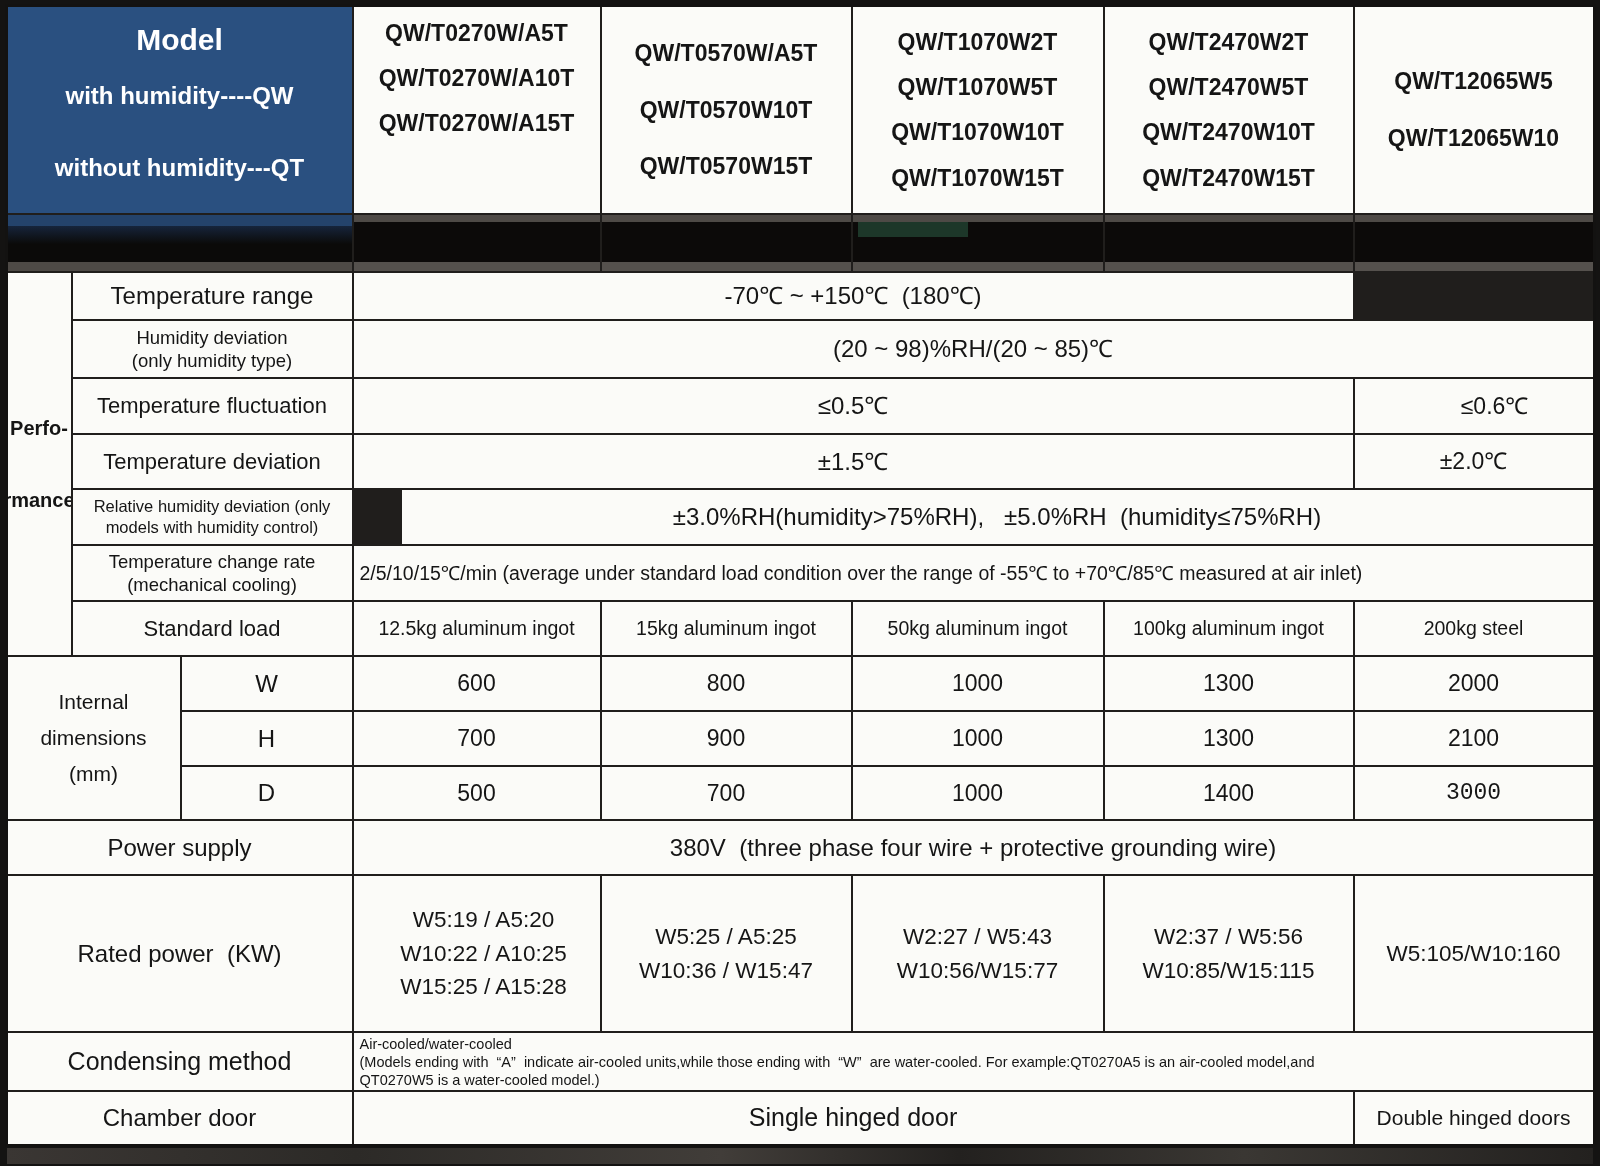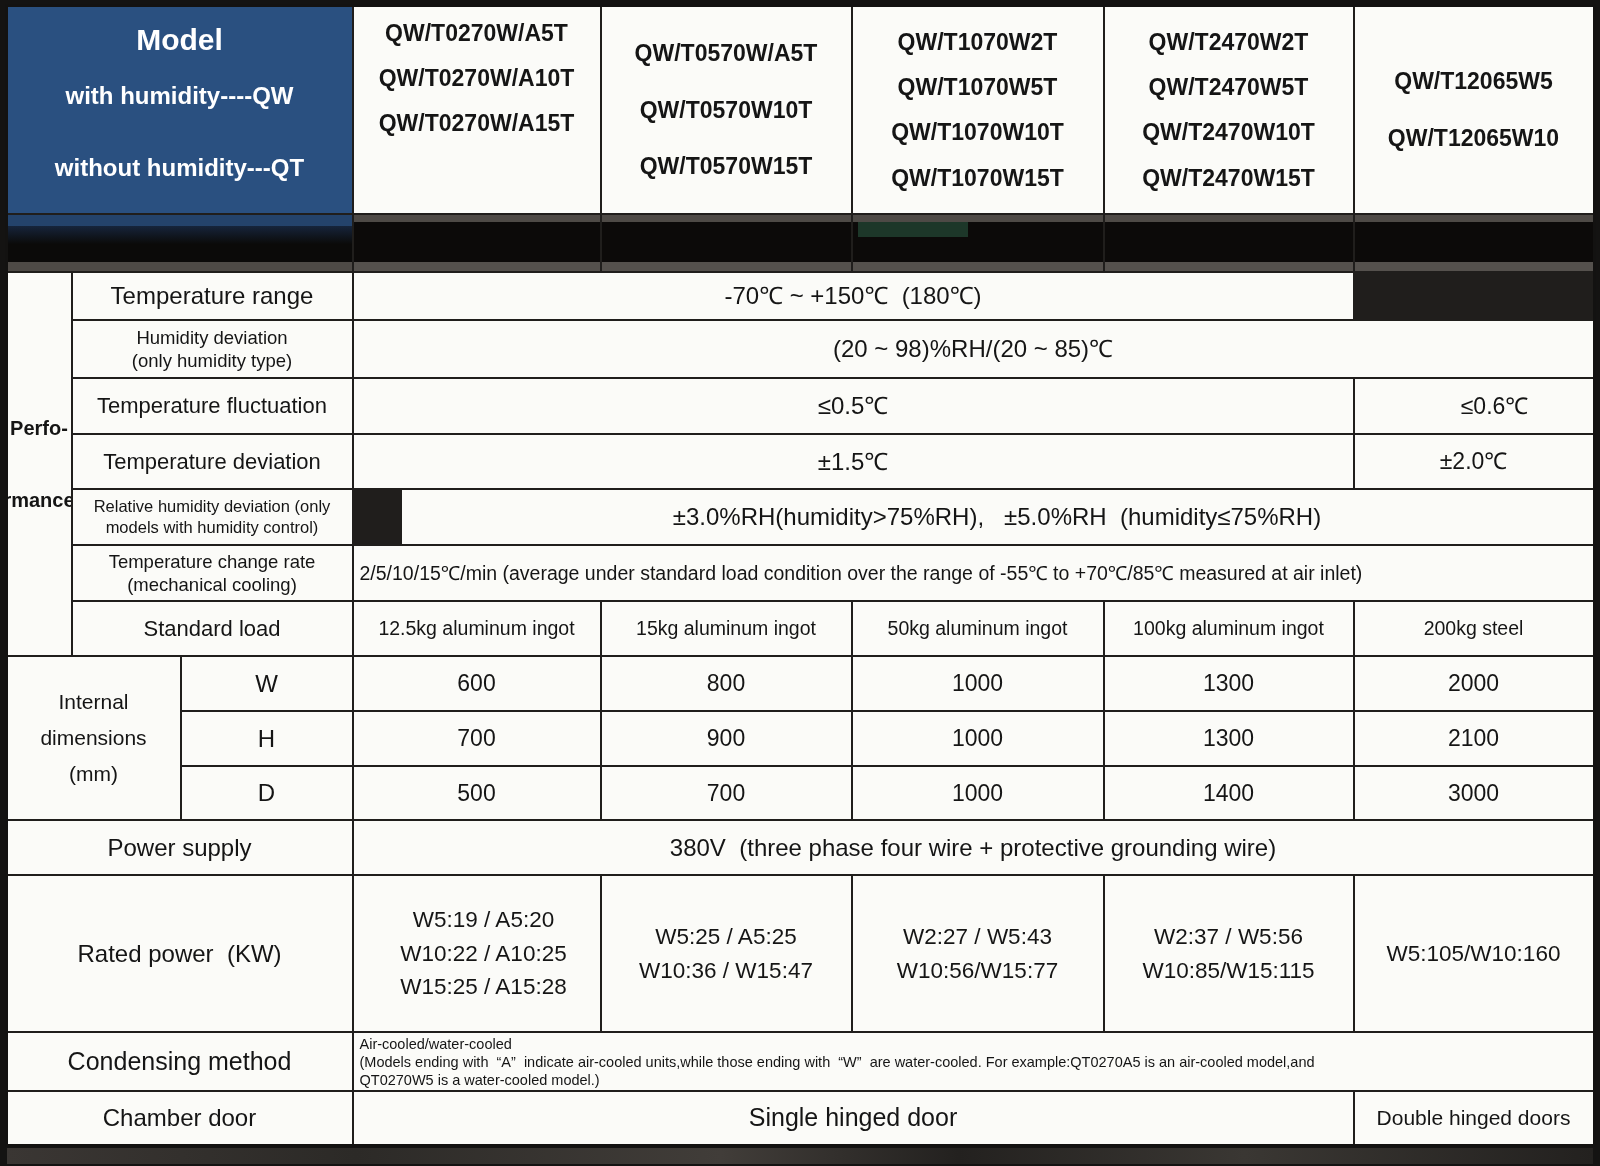--- a/index.html
+++ b/index.html
@@ -74,21 +74,21 @@
   .p6l{grid-area:9/2/10/4;}
   .p6v0{grid-area:9/4/10/5;} .p6v1{grid-area:9/5/10/6;} .p6v2{grid-area:9/6/10/7;}
   .p6v3{grid-area:9/7/10/8;} .p6v4{grid-area:9/8/10/9;}
 
   
   .dims-label{grid-area:10/1/13/3;font-size:21px;line-height:1.7;}
   .axis{font-size:24px;}
   .axW{grid-area:10/3/11/4;} .axH{grid-area:11/3/12/4;} .axD{grid-area:12/3/13/4;}
   .dW0{grid-area:10/4/11/5;} .dW1{grid-area:10/5/11/6;} .dW2{grid-area:10/6/11/7;} .dW3{grid-area:10/7/11/8;} .dW4{grid-area:10/8/11/9;}
   .dH0{grid-area:11/4/12/5;} .dH1{grid-area:11/5/12/6;} .dH2{grid-area:11/6/12/7;} .dH3{grid-area:11/7/12/8;} .dH4{grid-area:11/8/12/9;}
-  .dD0{grid-area:12/4/13/5;} .dD1{grid-area:12/5/13/6;} .dD2{grid-area:12/6/13/7;} .dD3{grid-area:12/7/13/8;} .dD4{grid-area:12/8/13/9;}
+  .dD0{grid-area:12/4/13/5;} .dD1{grid-area:12/5/13/6;} .dD2{grid-area:12/6/13/7;} .dD3{grid-area:12/7/13/8;} .dD4{grid-area:12/8/13/9;font-family:Liberation Mono, monospace;}
 
   .psl{grid-area:13/1/14/4;} .psv{grid-area:13/4/14/9;}
   .rpl{grid-area:14/1/15/4;} 
   .rp0{grid-area:14/4/15/5;padding-left:14px;} .rp1{grid-area:14/5/15/6;} .rp2{grid-area:14/6/15/7;}
   .rp3{grid-area:14/7/15/8;} .rp4{grid-area:14/8/15/9;}
   .rp{font-size:22.5px;line-height:1.5;}
   .cml{grid-area:15/1/16/4;font-size:25px;}
   .cmv{grid-area:15/4/16/9;align-items:flex-start;text-align:left;justify-content:flex-start;font-size:14.5px;line-height:1.25;padding:2px 6px;}
   .cdl{grid-area:16/1/17/4;font-size:24px;}
   .cdm{grid-area:16/4/17/8;font-size:25px;}

